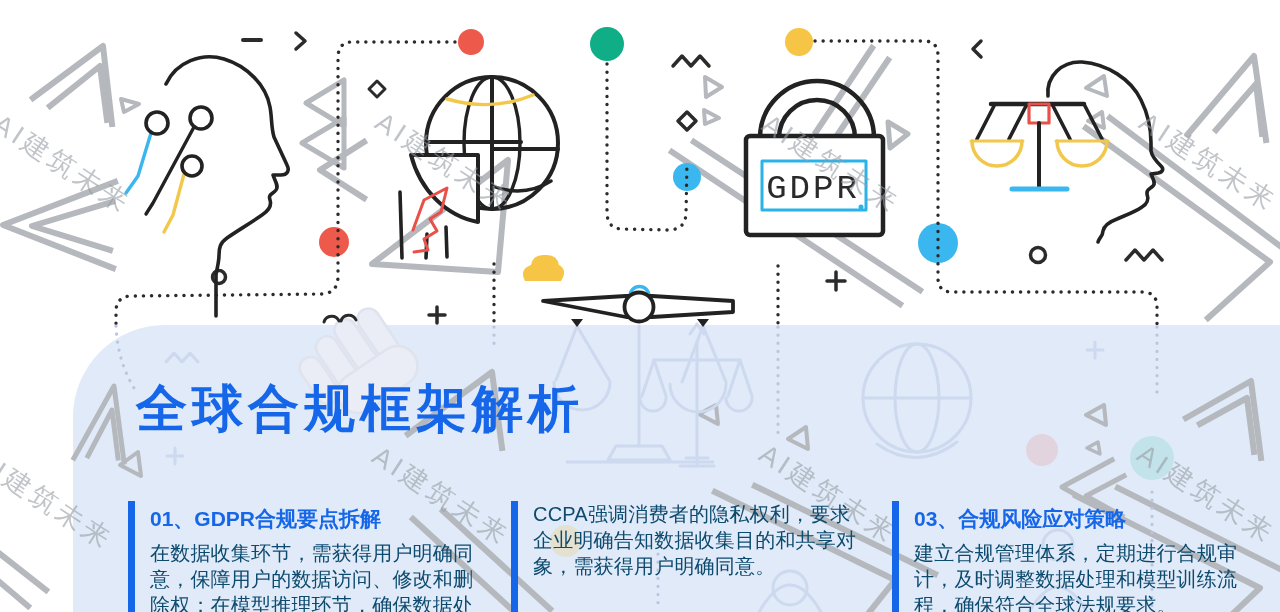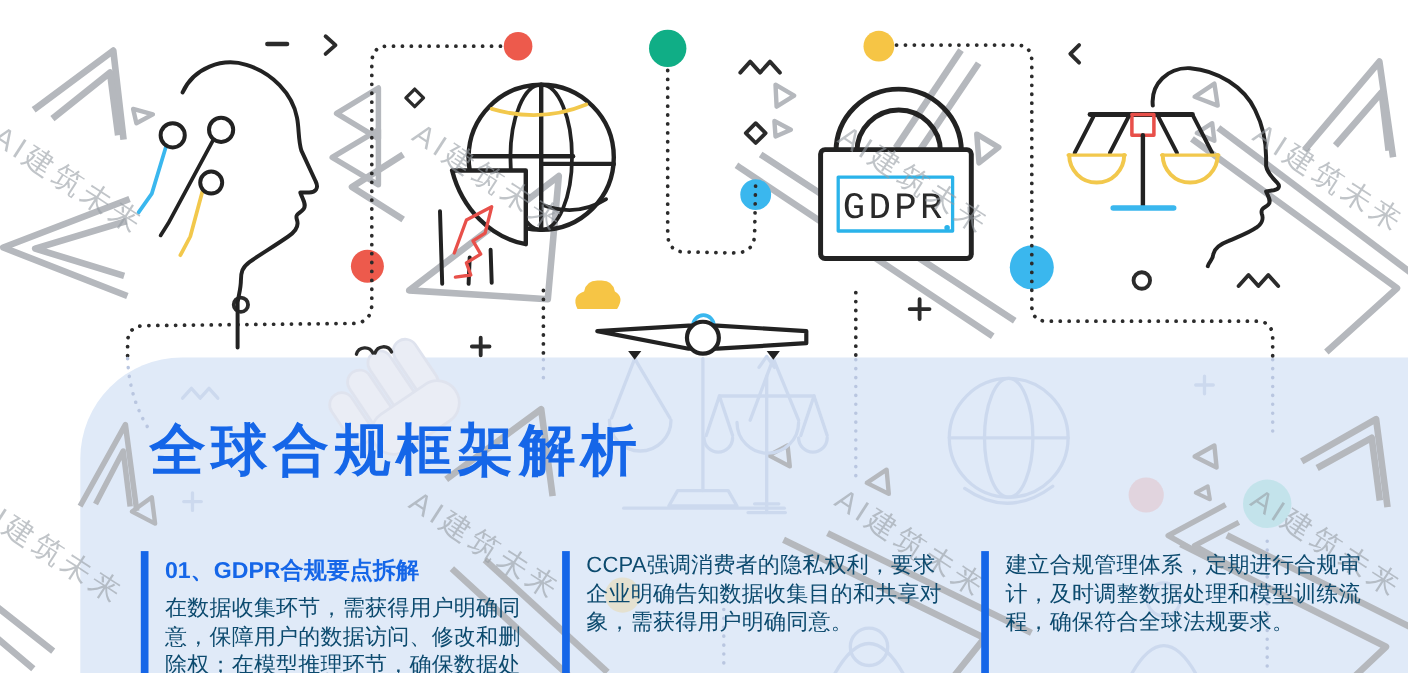--- a/index.html
+++ b/index.html
@@ -253,16 +253,17 @@
   <div class="section" id="sec1">
     <div class="hd">01、GDPR合规要点拆解</div>
     <div class="bd">在数据收集环节，需获得用户明确同意，保障用户的数据访问、修改和删除权；在模型推理环节，确保数据处理的透明度和可解释性。</div>
   </div>
 
   <div class="section" id="sec2">
     <div class="bd">CCPA强调消费者的隐私权利，要求企业明确告知数据收集目的和共享对象，需获得用户明确同意。</div>
   </div>
 
   <div class="section" id="sec3">
+    <div class="hd">03、合规风险应对策略</div>
     <div class="bd">建立合规管理体系，定期进行合规审计，及时调整数据处理和模型训练流程，确保符合全球法规要求。</div>
   </div>
 
 </div>
 
 </body></html>

